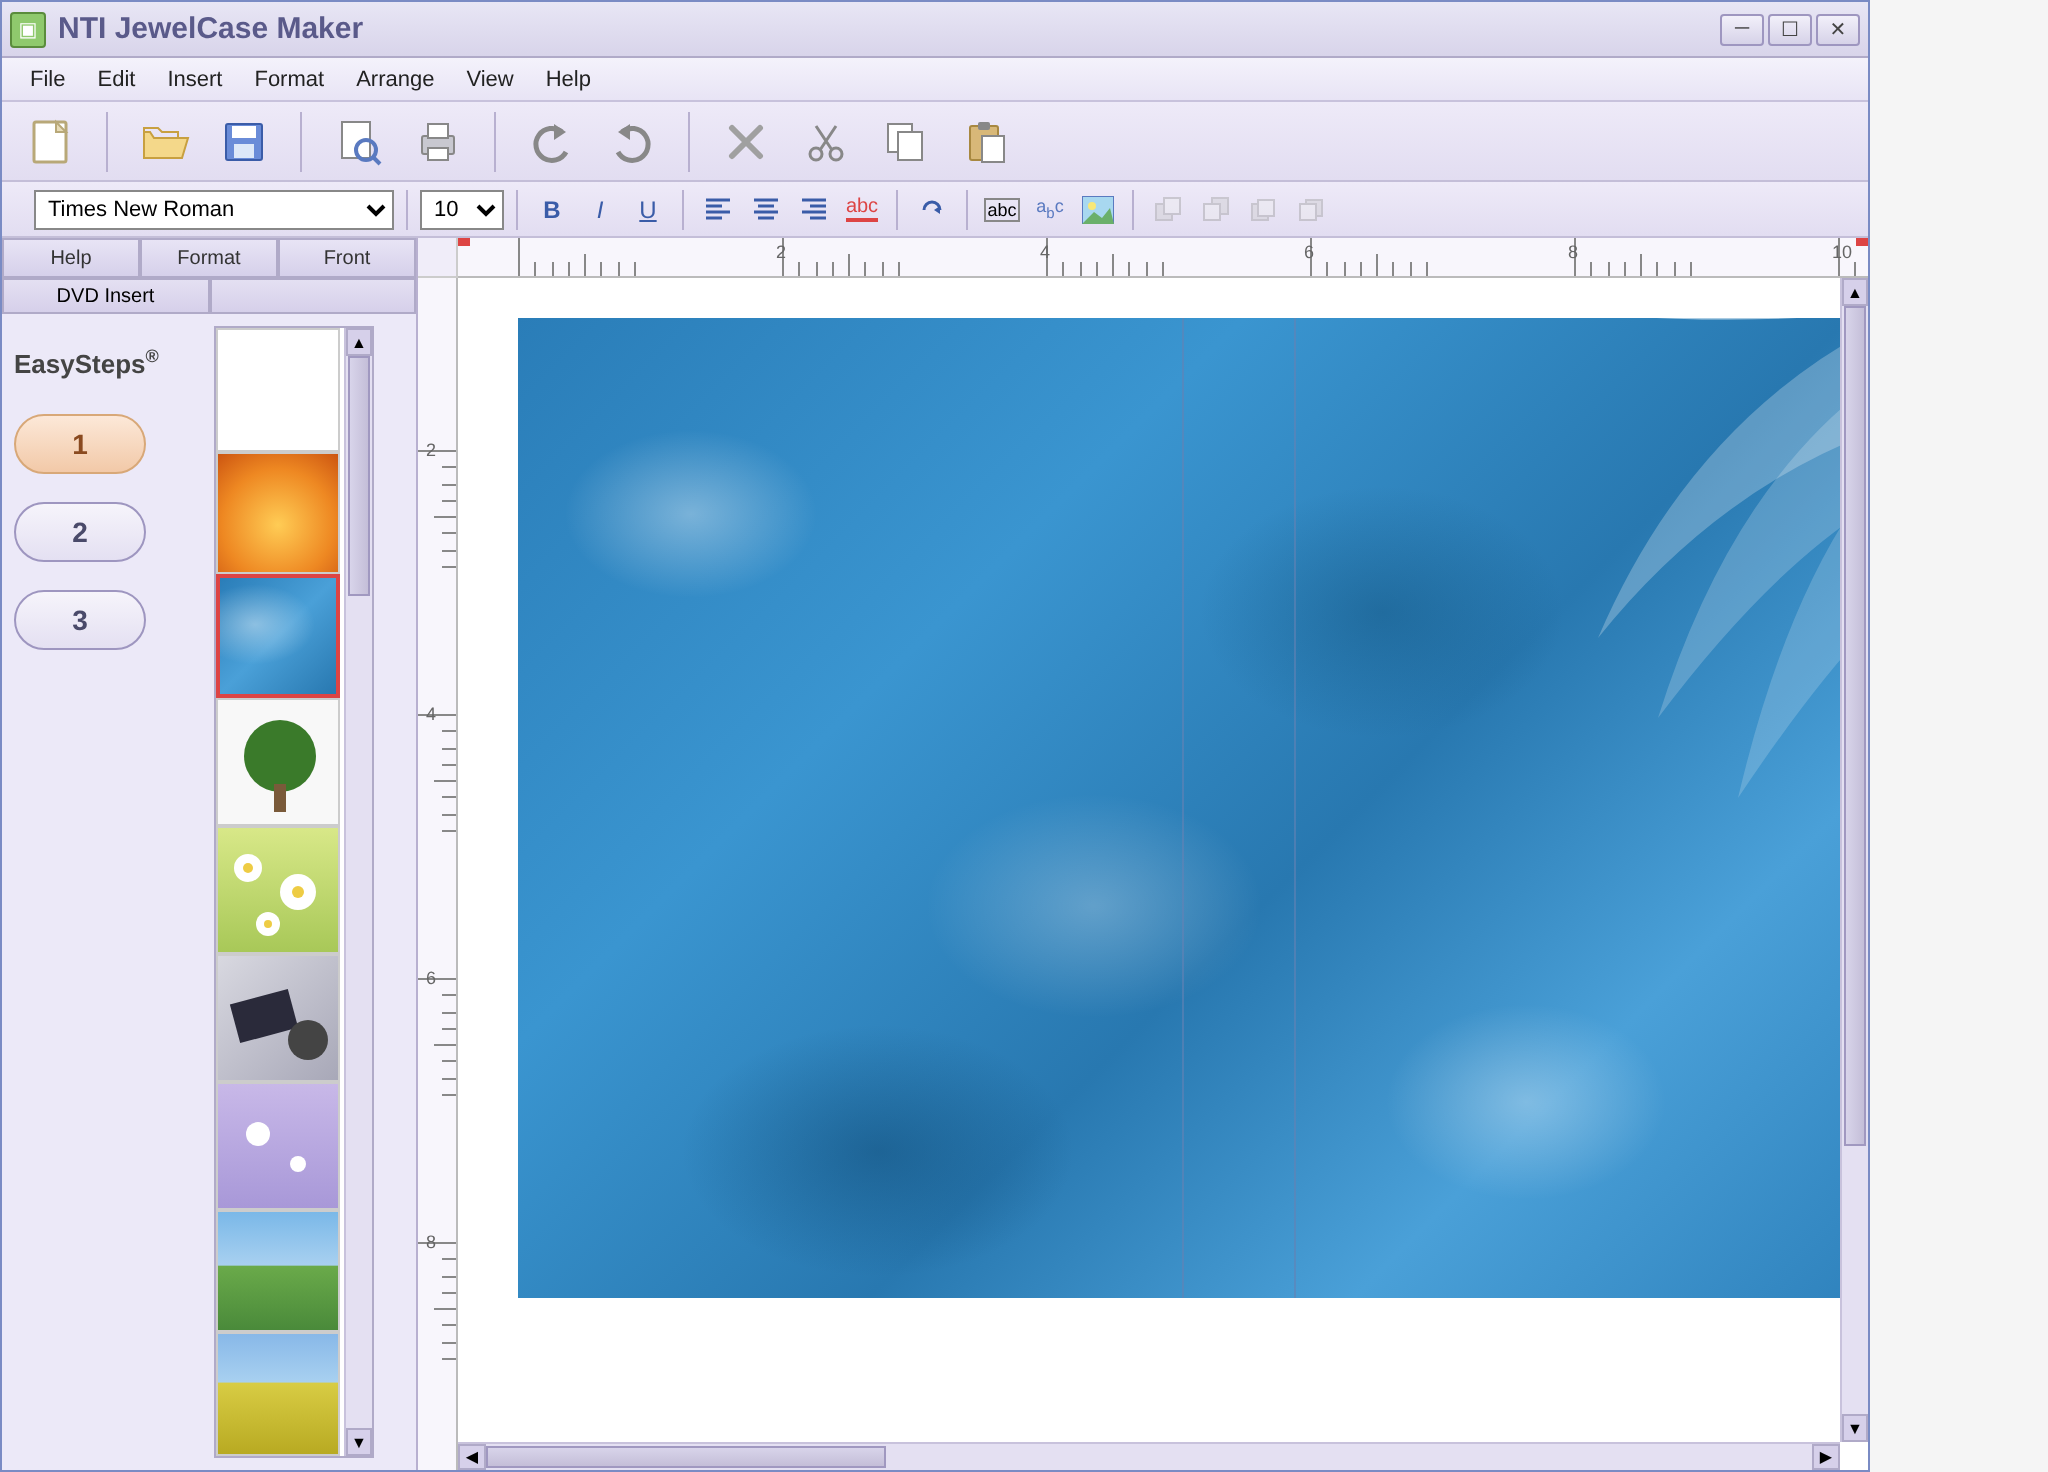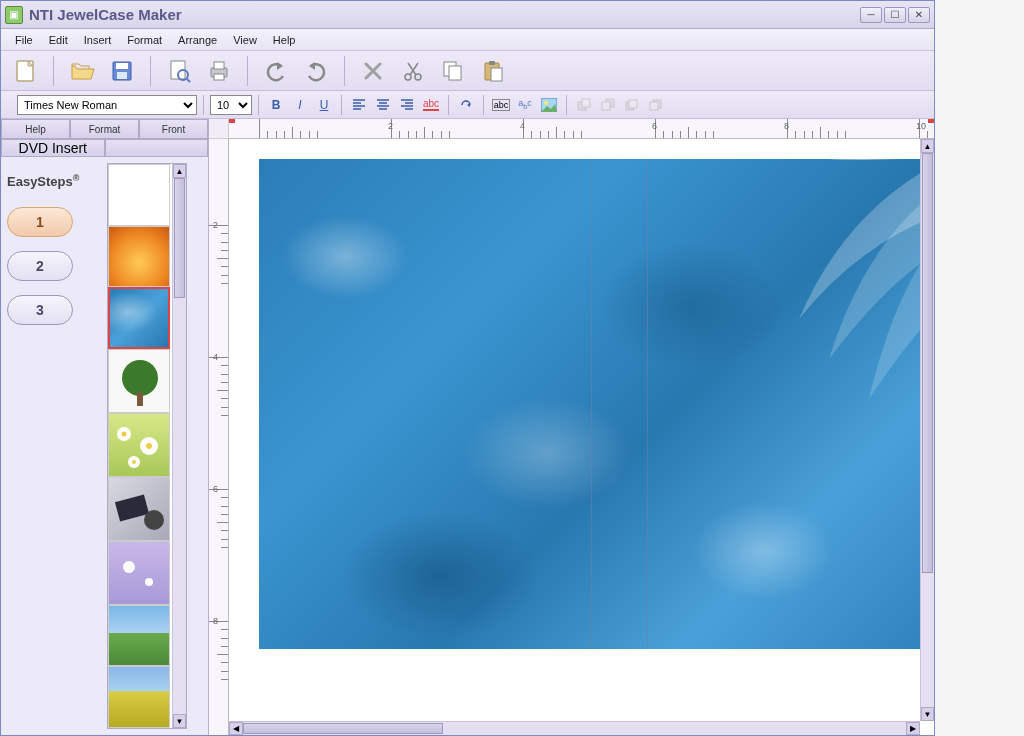--- a/index.html
+++ b/index.html
@@ -32,21 +32,21 @@
 .fmt-btn.disabled { opacity: 0.4; cursor: default; }
 
 
 .main { flex: 1; display: flex; min-height: 0; }
 
 
 .sidebar { width: 208px; background: #ece9f8; border-right: 1px solid #b8b0d0; display:flex; flex-direction:column; }
 .tabs-row { display:flex; height: 20px; }
 .tab { flex:1; background: linear-gradient(#e8e4f5,#d6d0ea); border: 1px solid #b0aac8; font-size:10px; display:flex;align-items:center;justify-content:center; cursor:pointer; color:#333;}
 .tab-dvd-insert{display:flex;height:18px;}
-.tab-half{flex:1;background:linear-gradient(#e4e0f2,#d6d0ea);border:1px solid #b0aac8;font-size:14px;display:flex;align-items:center;justify-content:center;cursor:pointer;}
+.tab-half{flex:1;background:linear-gradient(#e4e0f2,#d6d0ea);border:1px solid #b0aac8;font-size:10px;display:flex;align-items:center;justify-content:center;cursor:pointer;}
 .tab-dvd-row{height:18px;background:#fff;border:1px solid #b0aac8;font-size:10px;display:flex;align-items:center;justify-content:center;cursor:pointer;}
 
 .side-body { flex:1; display:flex; padding: 6px 2px 6px 6px; gap:4px; min-height:0; }
 .easy-col { width: 96px; }
 .easy-title { font-weight:bold; font-size:13px; color:#444; margin-bottom:18px; margin-top:10px; }
 .easy-title sup { font-size: 9px; }
 .step-btn { width: 66px; height: 30px; border-radius: 15px; margin-bottom: 14px; display:flex;align-items:center;justify-content:center; font-weight:bold; font-size:14px; cursor:pointer; border:1px solid #9e96c0;}
 .step1 { background: linear-gradient(#fce8d8,#f2c9a8); color:#8a4a20; border-color:#d8a878;}
 .step2, .step3 { background: linear-gradient(#f6f4fb,#e4e0f2); color:#4a4a6a;}
 

